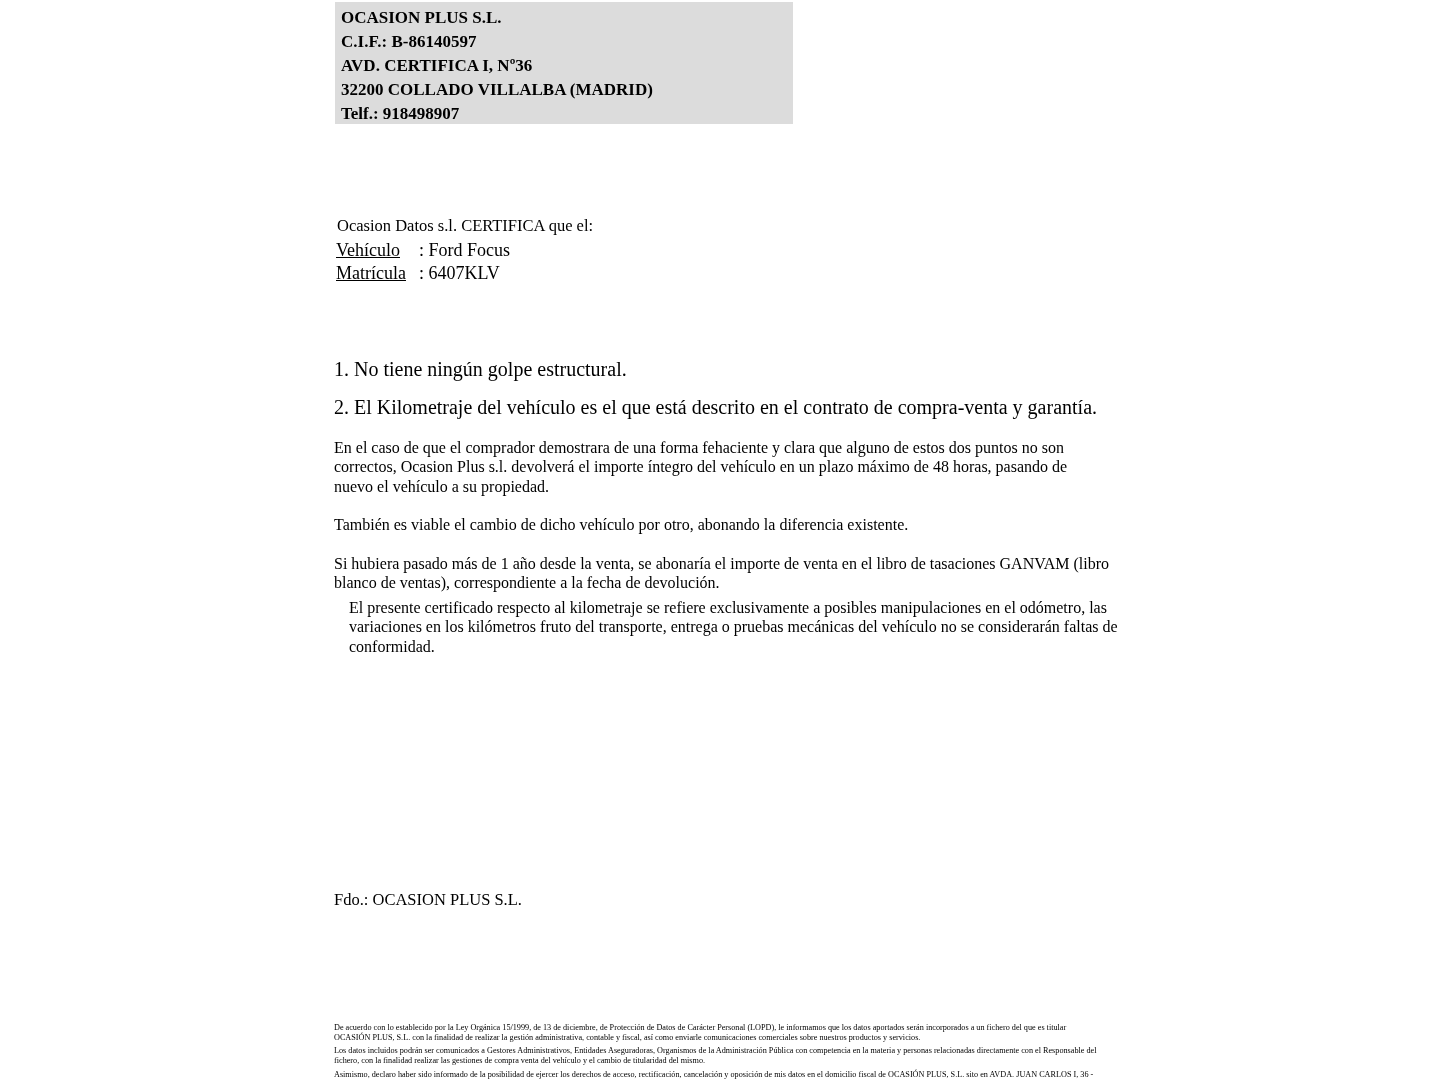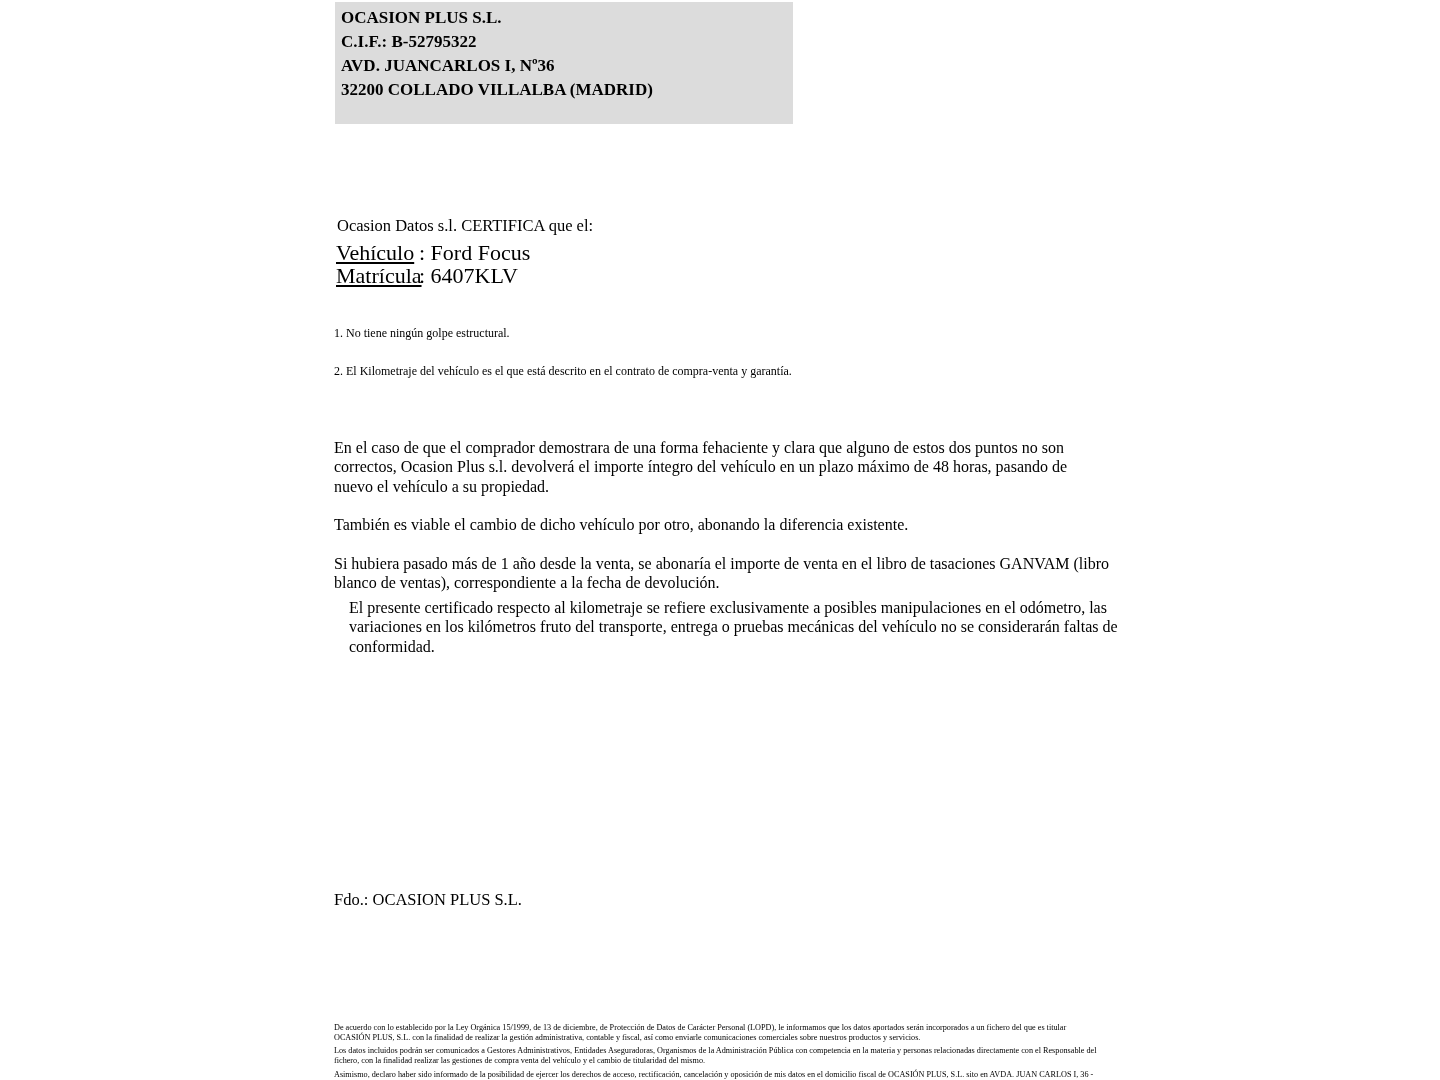--- a/index.html
+++ b/index.html
@@ -38,36 +38,37 @@
   .certify-intro {
     position: absolute;
     left: 337px;
     top: 216px;
     font-size: 16.5px;
     white-space: nowrap;
   }
   .field-row {
     position: absolute;
     left: 336px;
-    font-size: 22px;
+    font-size: 18px;
     white-space: nowrap;
   }
   .field-row .field-label {
     display: inline-block;
     width: 83px;
     text-decoration: underline;
   }
   .row-vehicle { top: 240px; }
   .row-plate   { top: 263px; }
   .point {
     position: absolute;
     left: 334px;
     width: 800px;
-    font-size: 12px;
+    font-size: 20px;
     line-height: 19.4px;
+    margin-top: 36px;
   }
   .point-1 { top: 324px; }
   .point-2 { top: 362px; }
   .para {
     position: absolute;
     left: 334px;
     width: 776px;
     font-size: 16px;
     line-height: 19.4px;
   }
@@ -93,23 +94,24 @@
   }
   .legal p { margin: 4px; }
 </style>
 </head>
 <body>
 
 <div class="page">
 
   <div class="header-box">
     <div class="hline">OCASION PLUS S.L.</div>
-    <div class="hline">C.I.F.: B-52795322</div>
-    <div class="hline">AVD. JUANCARLOS I, Nº36</div>
+    <div class="hline">C.I.F.: B-86140597</div>
+    <div class="hline">AVD. CERTIFICA I, Nº36</div>
     <div class="hline">32200 COLLADO VILLALBA (MADRID)</div>
+    <div class="hline">Telf.: 918498907</div>
   </div>
 
 
   <div class="certify-intro">Ocasion Datos s.l. CERTIFICA que el:</div>
 
   <div class="field-row row-vehicle">
     <span class="field-label">Vehículo</span><span>: Ford Focus</span>
   </div>
 
   <div class="field-row row-plate">

